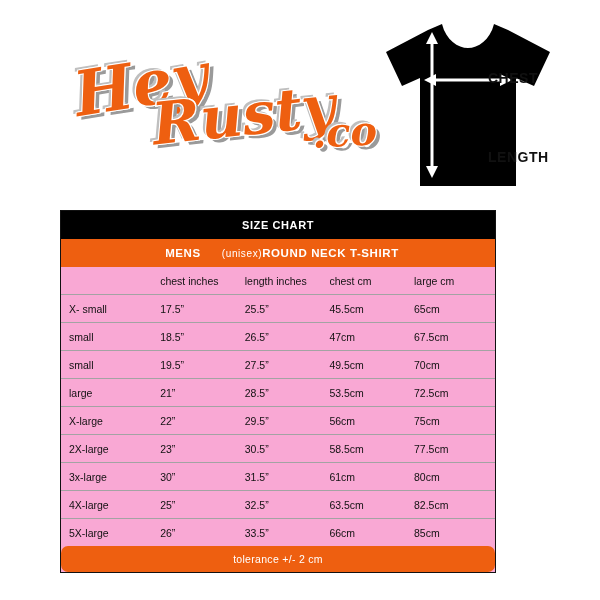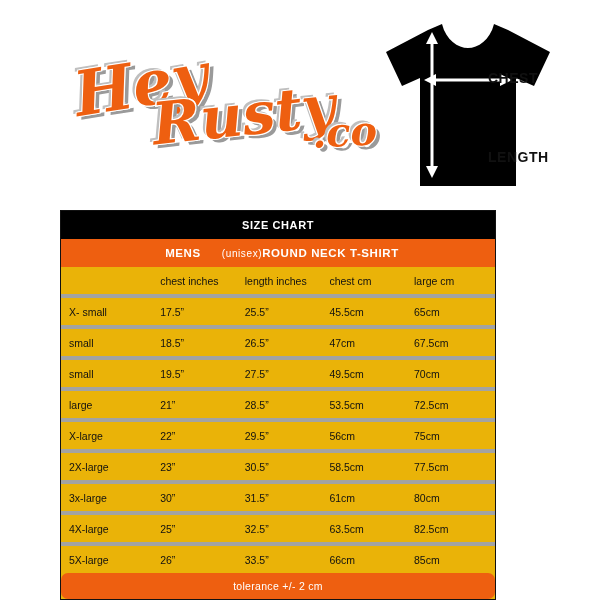--- a/index.html
+++ b/index.html
@@ -91,21 +91,21 @@
   .label-length { left: 108px; top: 131px; }
 
   
   .chart {
     position: absolute;
     left: 60px;
     top: 210px;
     width: 436px;
     border: 1px solid #111111;
     box-sizing: border-box;
-    background: #eab308;
+    background: #f9a8d4;
   }
   .bar {
     height: 28px;
     display: flex;
     align-items: center;
     justify-content: center;
     font-size: 11px;
     font-weight: bold;
     letter-spacing: 0.6px;
     color: #ffffff;
@@ -124,21 +124,21 @@
   .bar-orange .thin { font-weight: normal; font-size: 10px; margin-left: 21px; }
 
   table.size-table {
     width: 100%;
     border-collapse: collapse;
     table-layout: fixed;
     font-size: 10.5px;
   }
   table.size-table th,
   table.size-table td {
-    border-bottom: 4px solid #a3a3a3;
+    border-bottom: 1px solid #a3a3a3;
     text-align: left;
     padding: 0 0 0 8px;
     height: 27px;
     vertical-align: middle;
     font-weight: normal;
     color: #111111;
     overflow: hidden;
     white-space: nowrap;
   }
   table.size-table tr:last-child td { border-bottom: none; }

